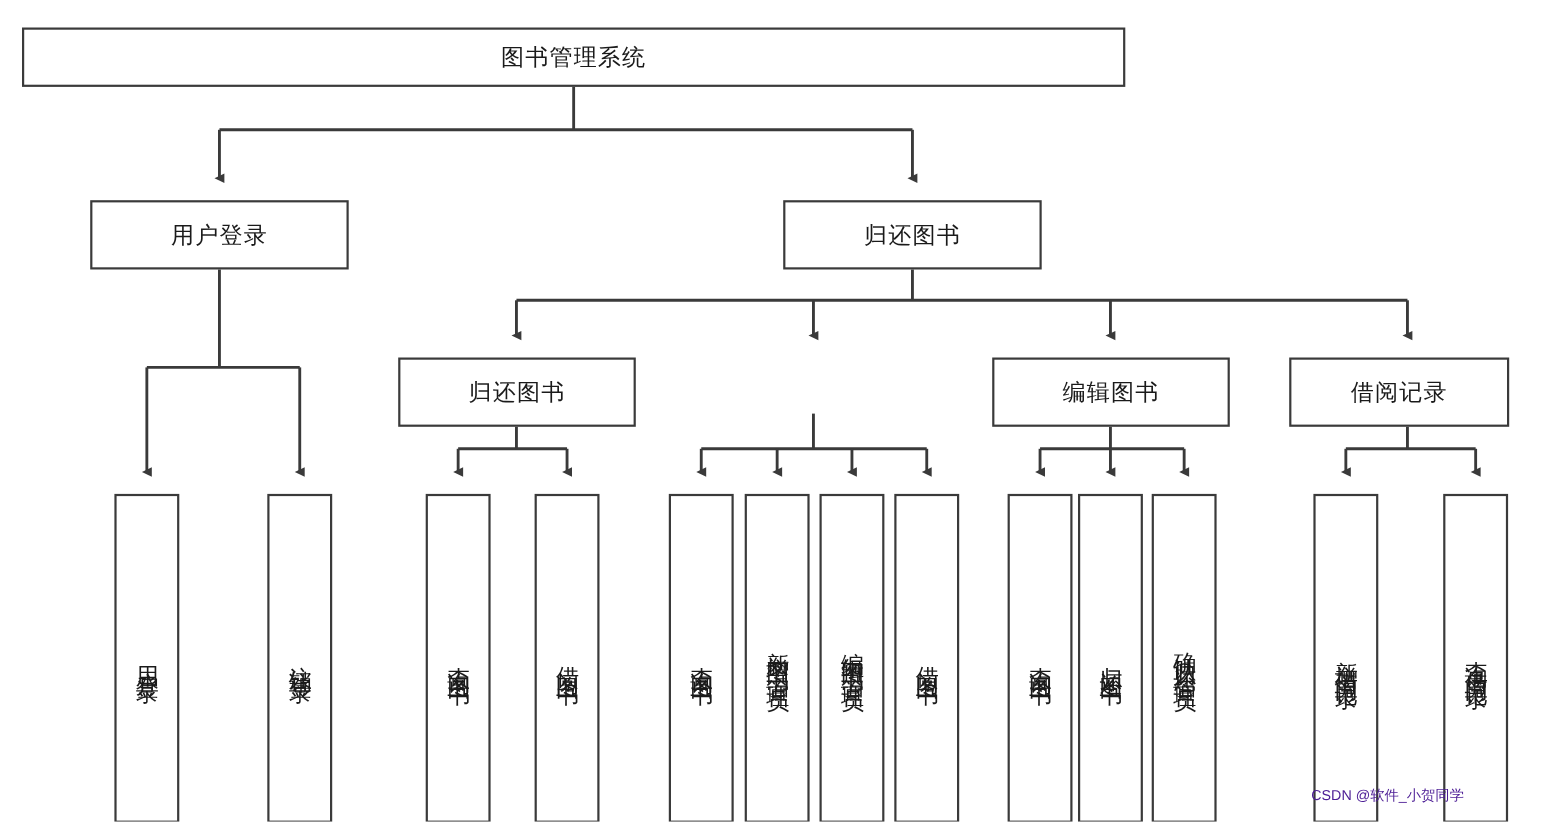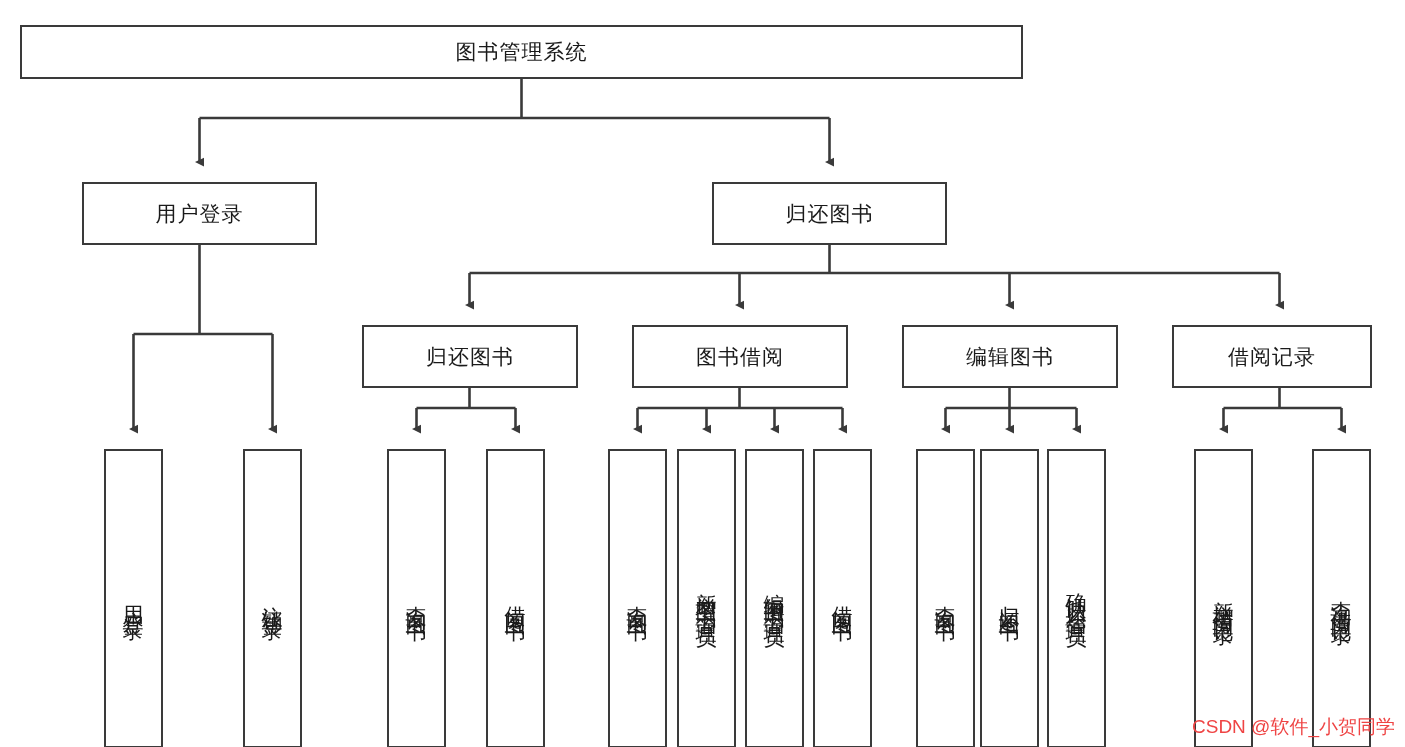--- a/index.html
+++ b/index.html
@@ -50,22 +50,22 @@
     line-height: 1;
     white-space: nowrap;
   }
   .node .htext {
     white-space: nowrap;
   }
   #watermark {
     position: absolute;
     left: 1192px;
     top: 714px;
-    font-size: 19px;
-    color: #ef4444;
+    font-size: 13px;
+    color: #4c1d95;
     white-space: nowrap;
     user-select: none;
   }
 </style>
 </head>
 <body>
 
 <div id="canvas">
 
   <svg id="wires" viewBox="0 0 1405 747" width="1405" height="747" xmlns="http://www.w3.org/2000/svg">
@@ -125,23 +125,20 @@
   <div class="node h" id="node-l2-0" style="left: 82px; top: 170px; width: 235px; height: 63px;">
     <span class="htext">用户登录</span>
   </div>
   <div class="node h" id="node-l2-1" style="left: 712px; top: 170px; width: 235px; height: 63px;">
     <span class="htext">归还图书</span>
   </div>
 
   <div class="node h" id="node-l3-0" style="left: 362px; top: 313px; width: 216px; height: 63px;">
     <span class="htext">归还图书</span>
   </div>
-  <div class="node h" id="node-l3-1" style="left: 632px; top: 313px; width: 216px; height: 63px;">
-    <span class="htext">图书借阅</span>
-  </div>
   <div class="node h" id="node-l3-2" style="left: 902px; top: 313px; width: 216px; height: 63px;">
     <span class="htext">编辑图书</span>
   </div>
   <div class="node h" id="node-l3-3" style="left: 1172px; top: 313px; width: 200px; height: 63px;">
     <span class="htext">借阅记录</span>
   </div>
 
   <div class="node v" id="node-leaf-0" style="left: 104px; top: 437px; width: 59px; height: 299px;">
     <span class="vtext">用户登录</span>
   </div>

